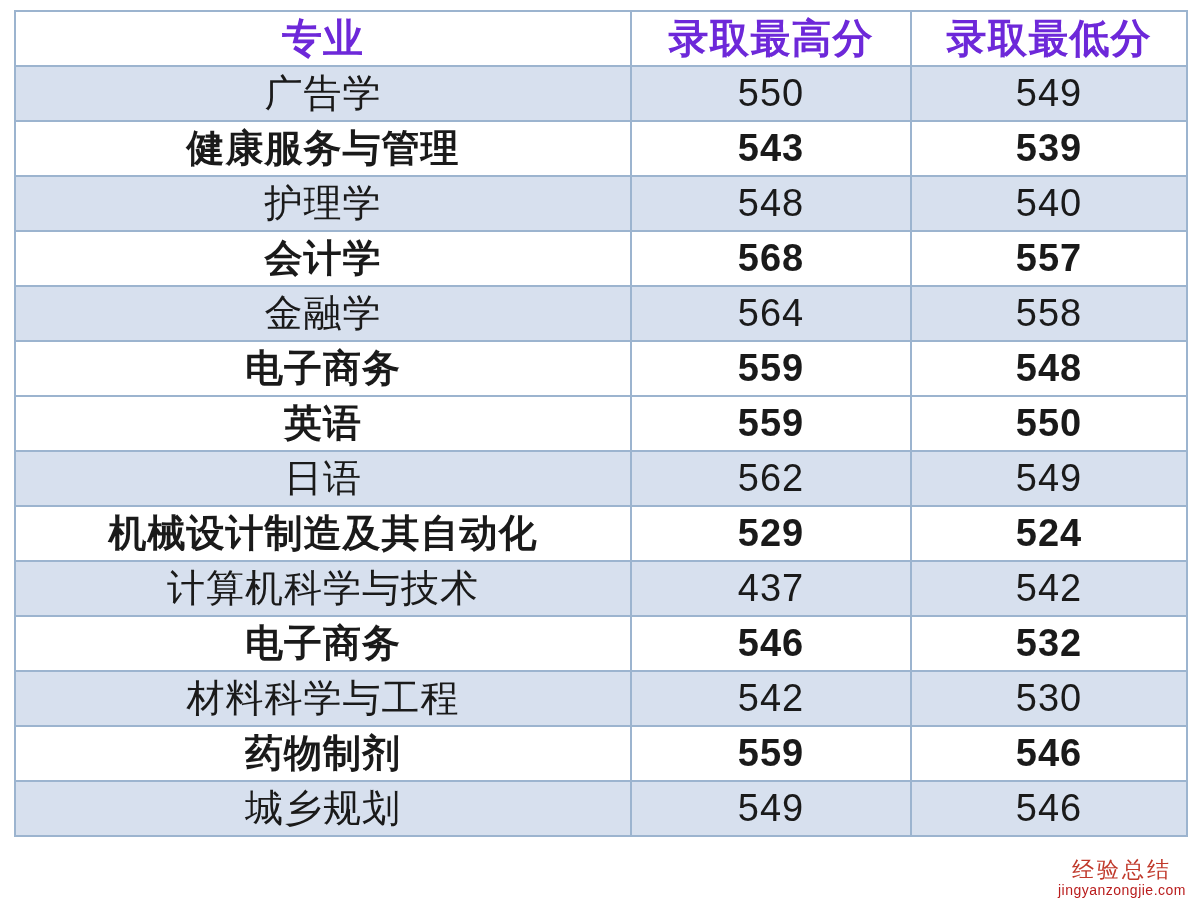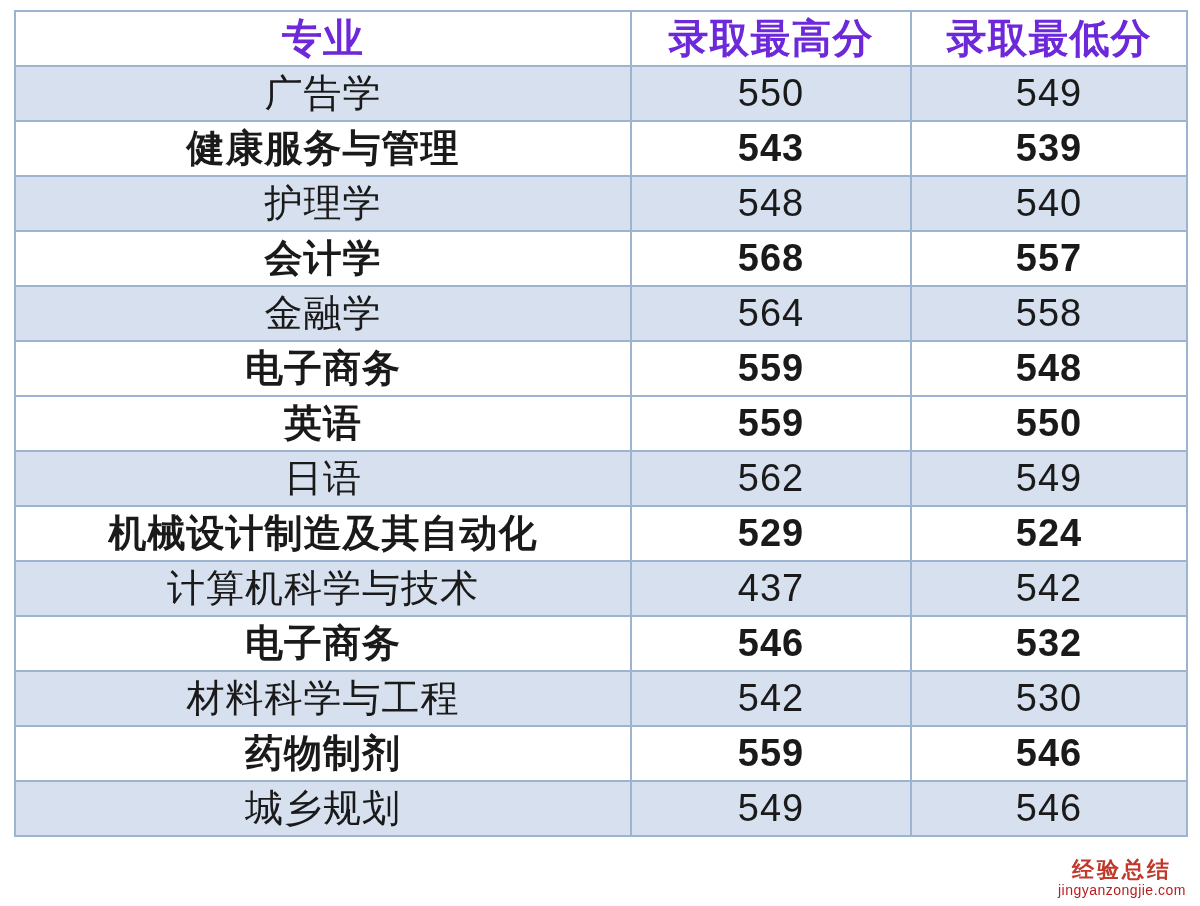--- a/index.html
+++ b/index.html
@@ -62,21 +62,21 @@
   .watermark {
     position: absolute;
     right: 14px;
     bottom: 8px;
     text-align: center;
     color: #c0392b;
     pointer-events: none;
   }
   .watermark .wm-main {
     font-size: 22px;
-    font-weight: bold;
+    font-weight: normal;
     letter-spacing: 3px;
     line-height: 24px;
     display: block;
     text-align: center;
   }
   .watermark .wm-sub {
     font-size: 14px;
     letter-spacing: 0.5px;
     line-height: 16px;
     display: block;

